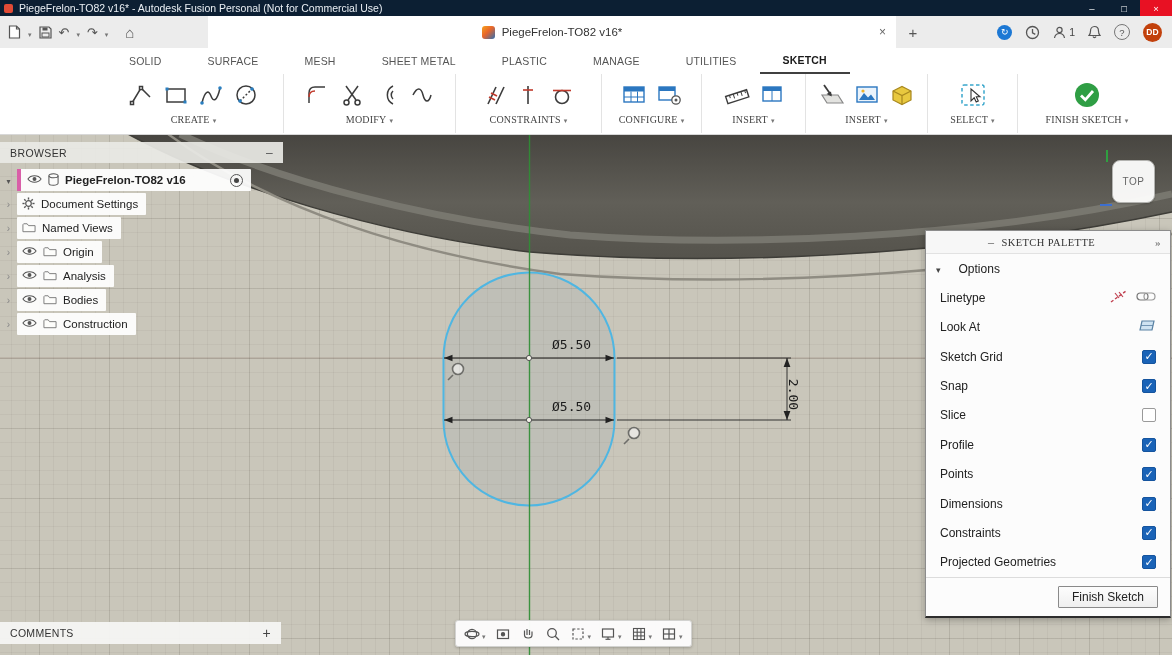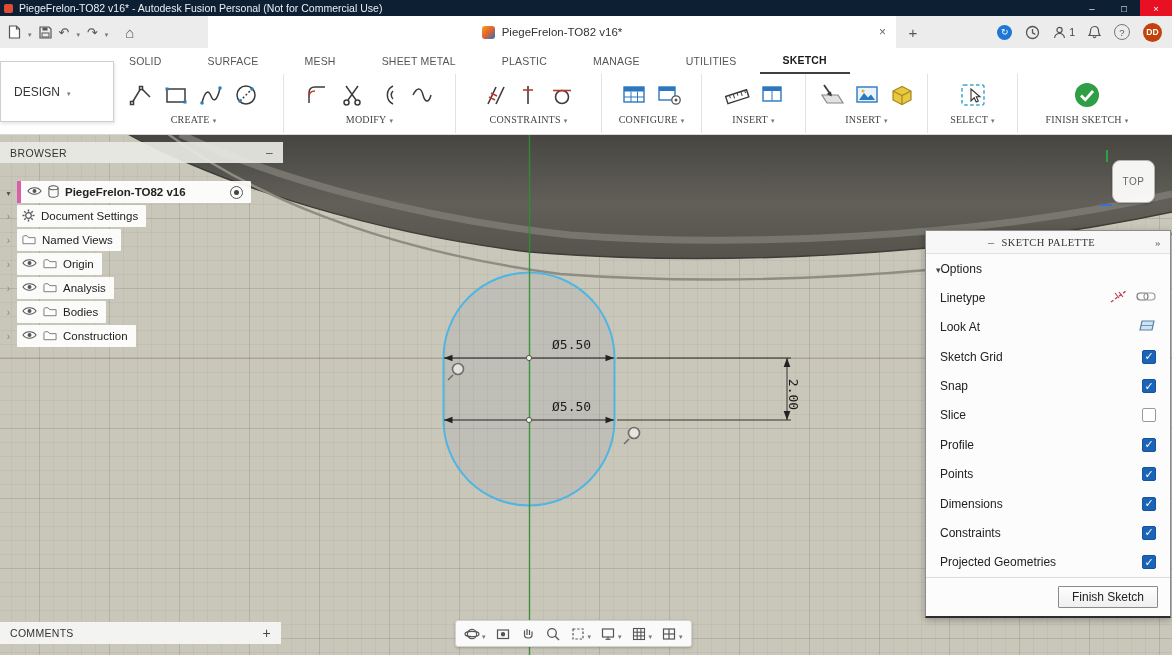--- a/index.html
+++ b/index.html
@@ -59,21 +59,21 @@
 
   .viewcube{position:absolute;left:1112px;top:26px;width:41px;height:41px;background:rgba(252,252,251,.96);border:1px solid #b3b3b0;border-radius:8px;display:flex;align-items:center;justify-content:center;font-size:10px;color:#666;letter-spacing:.5px;box-shadow:0 1px 2px rgba(0,0,0,.18);}
   .vc-axis-y{position:absolute;left:1106px;top:16px;width:2px;height:12px;background:#2fa040;}
   .vc-axis-z{position:absolute;left:1100px;top:70px;width:12px;height:2px;background:#3d6fd0;}
 
   
   .browser{position:absolute;left:0;top:8px;width:283px;}
   .b-header{height:21px;background:rgba(233,233,229,.92);display:flex;align-items:center;padding:0 10px;font-size:10.5px;color:#333;letter-spacing:.4px;}
   .minus-ic{margin-left:auto;color:#555;font-size:12px;line-height:1;}
   .minus-ic::after{content:"–";}
-  .tree{margin-top:18px;}
+  .tree{margin-top:6px;}
   .trow{display:flex;align-items:center;height:22px;margin-bottom:2px;font-size:11.5px;color:#222;}
   .chev{width:17px;text-align:center;color:#888;font-size:10px;flex:none;}
   .chev::after{content:"›";}
   .chev.open::after{content:"▾";font-size:8px;color:#555;}
   .tbox{display:flex;align-items:center;background:rgba(255,255,255,.93);height:22px;padding:0 8px 0 5px;gap:6px;border-radius:1px;}
   .trow.root .tbox{width:226px;padding-left:0;}
   .pinkbar{width:4px;height:22px;background:#d95fa8;flex:none;}
   .tlabel{white-space:nowrap;}
   .tlabel.bold{font-weight:bold;}
   .radio{margin-left:auto;width:11px;height:11px;border:1px solid #555;border-radius:50%;position:relative;flex:none;}
@@ -84,21 +84,21 @@
   .plus-ic{margin-left:auto;font-size:14px;color:#444;}
 
   
   .navbar{position:absolute;left:455px;top:486px;height:25px;background:rgba(252,252,252,.97);border:1px solid #d2d2d0;border-radius:3px;box-shadow:0 1px 3px rgba(0,0,0,.22);display:flex;align-items:center;padding:0 4px;gap:1px;}
   .nav-item{display:flex;align-items:center;gap:2px;padding:0 4px;color:#555;}
 
   
   .palette{position:absolute;left:925px;top:96px;width:246px;height:388px;background:#fcfcfc;border:1px solid #8c8c8c;border-bottom:2px solid #2d2d2d;box-shadow:0 2px 7px rgba(0,0,0,.28);box-sizing:border-box;display:flex;flex-direction:column;}
   .p-header{height:22px;flex:none;display:flex;align-items:center;gap:7px;padding:0 9px;font-size:10.5px;color:#333;letter-spacing:.4px;background:#f7f7f7;border-bottom:1px solid #e2e2e2;font-family:Liberation Serif, serif;}
   .pop-ic::after{content:"»";color:#666;font-size:11px;}
-  .p-options{display:flex;align-items:center;gap:0;height:30px;padding:0 10px;font-size:12px;color:#222;}
+  .p-options{display:flex;align-items:center;gap:18px;height:30px;padding:0 10px;font-size:12px;color:#222;}
   .tri::after{content:"▾";font-size:9px;color:#444;}
   .p-row{display:flex;align-items:center;height:30px;padding:0 14px;font-size:12px;color:#222;}
   .ctrl{margin-left:auto;display:flex;align-items:center;gap:7px;}
   .checkbox{width:14px;height:14px;box-sizing:border-box;border:1px solid #9a9a9a;border-radius:2px;background:#fff;display:flex;align-items:center;justify-content:center;font-size:11px;color:#fff;}
   .checkbox.checked{background:#1a63b7;border-color:#15549e;}
   .checkbox.checked::after{content:"✓";}
   .p-footer{margin-top:auto;border-top:1px solid #dcdcdc;padding:8px 12px;display:flex;justify-content:flex-end;}
   .finish-btn{font-size:12px;color:#222;background:linear-gradient(#fdfdfd,#efefef);border:1px solid #8a8a8a;border-radius:1px;padding:3px 13px;}
 </style>
 </head>
@@ -164,24 +164,20 @@
             <path d="M6.5 1.5c2.5 0 4 2 4 4.5 0 3 1 4 1.5 4.5h-11C1.5 10 2.5 9 2.5 6c0-2.5 1.5-4.5 4-4.5z" fill="none" stroke="#555" stroke-width="1.2"></path>
             <path d="M5 11.5a1.6 1.6 0 0 0 3 0" fill="none" stroke="#555" stroke-width="1.2"></path>
           </svg>
       </span>
       <span class="help-btn">?</span>
       <span class="avatar">DD</span>
     </div>
   </div>
 
   <div class="ribbon">
-    <div class="design-box">
-      <span>DESIGN</span>
-      <span class="caret"></span>
-    </div>
     <div class="ribbon-tabs">
       <span class="rtab">SOLID</span>
       <span class="rtab">SURFACE</span>
       <span class="rtab">MESH</span>
       <span class="rtab">SHEET METAL</span>
       <span class="rtab">PLASTIC</span>
       <span class="rtab">MANAGE</span>
       <span class="rtab">UTILITIES</span>
       <span class="rtab active">SKETCH</span>
     </div>

